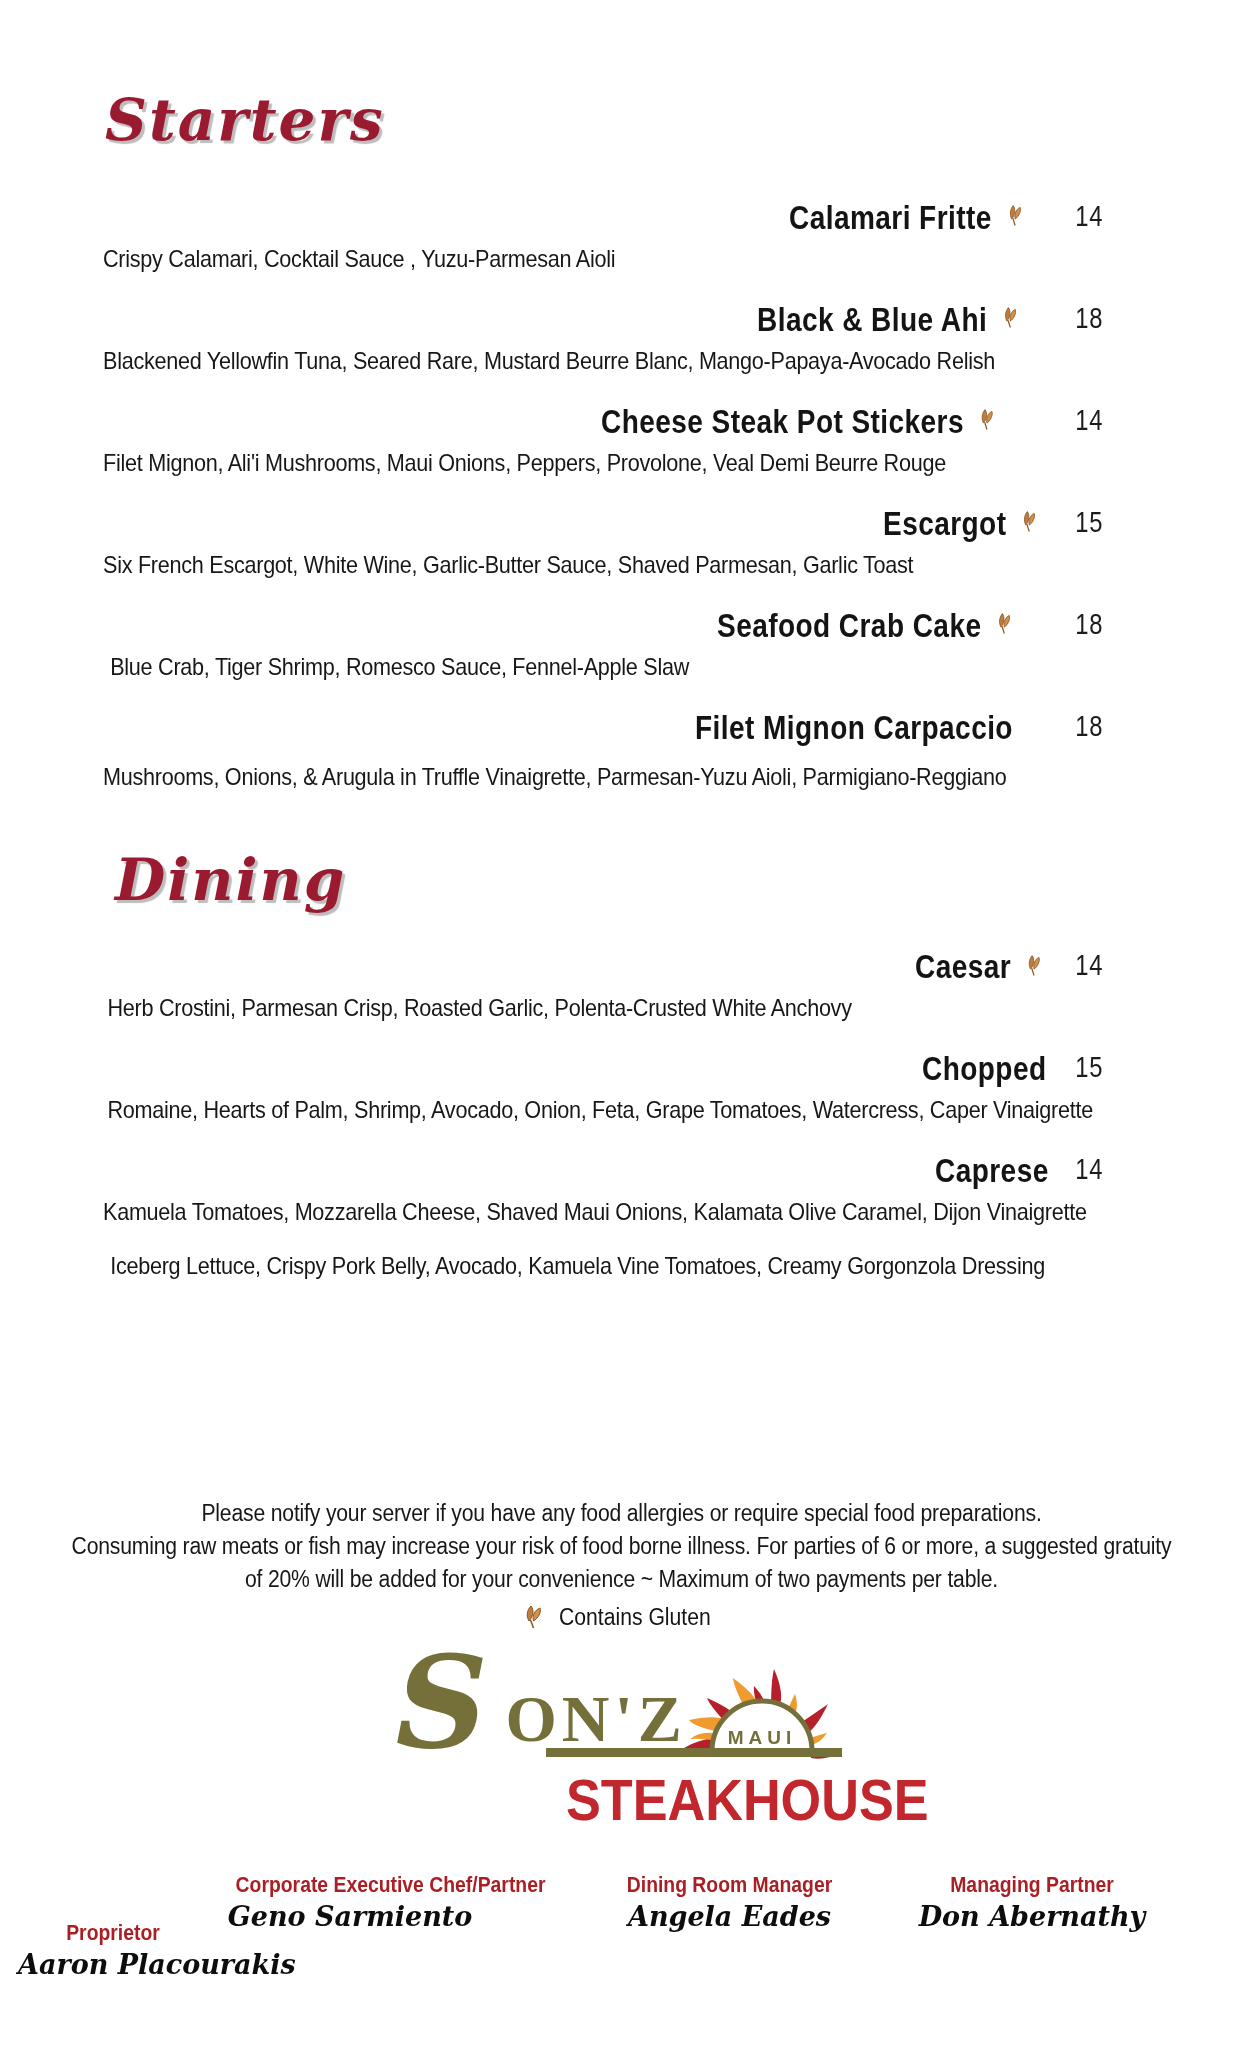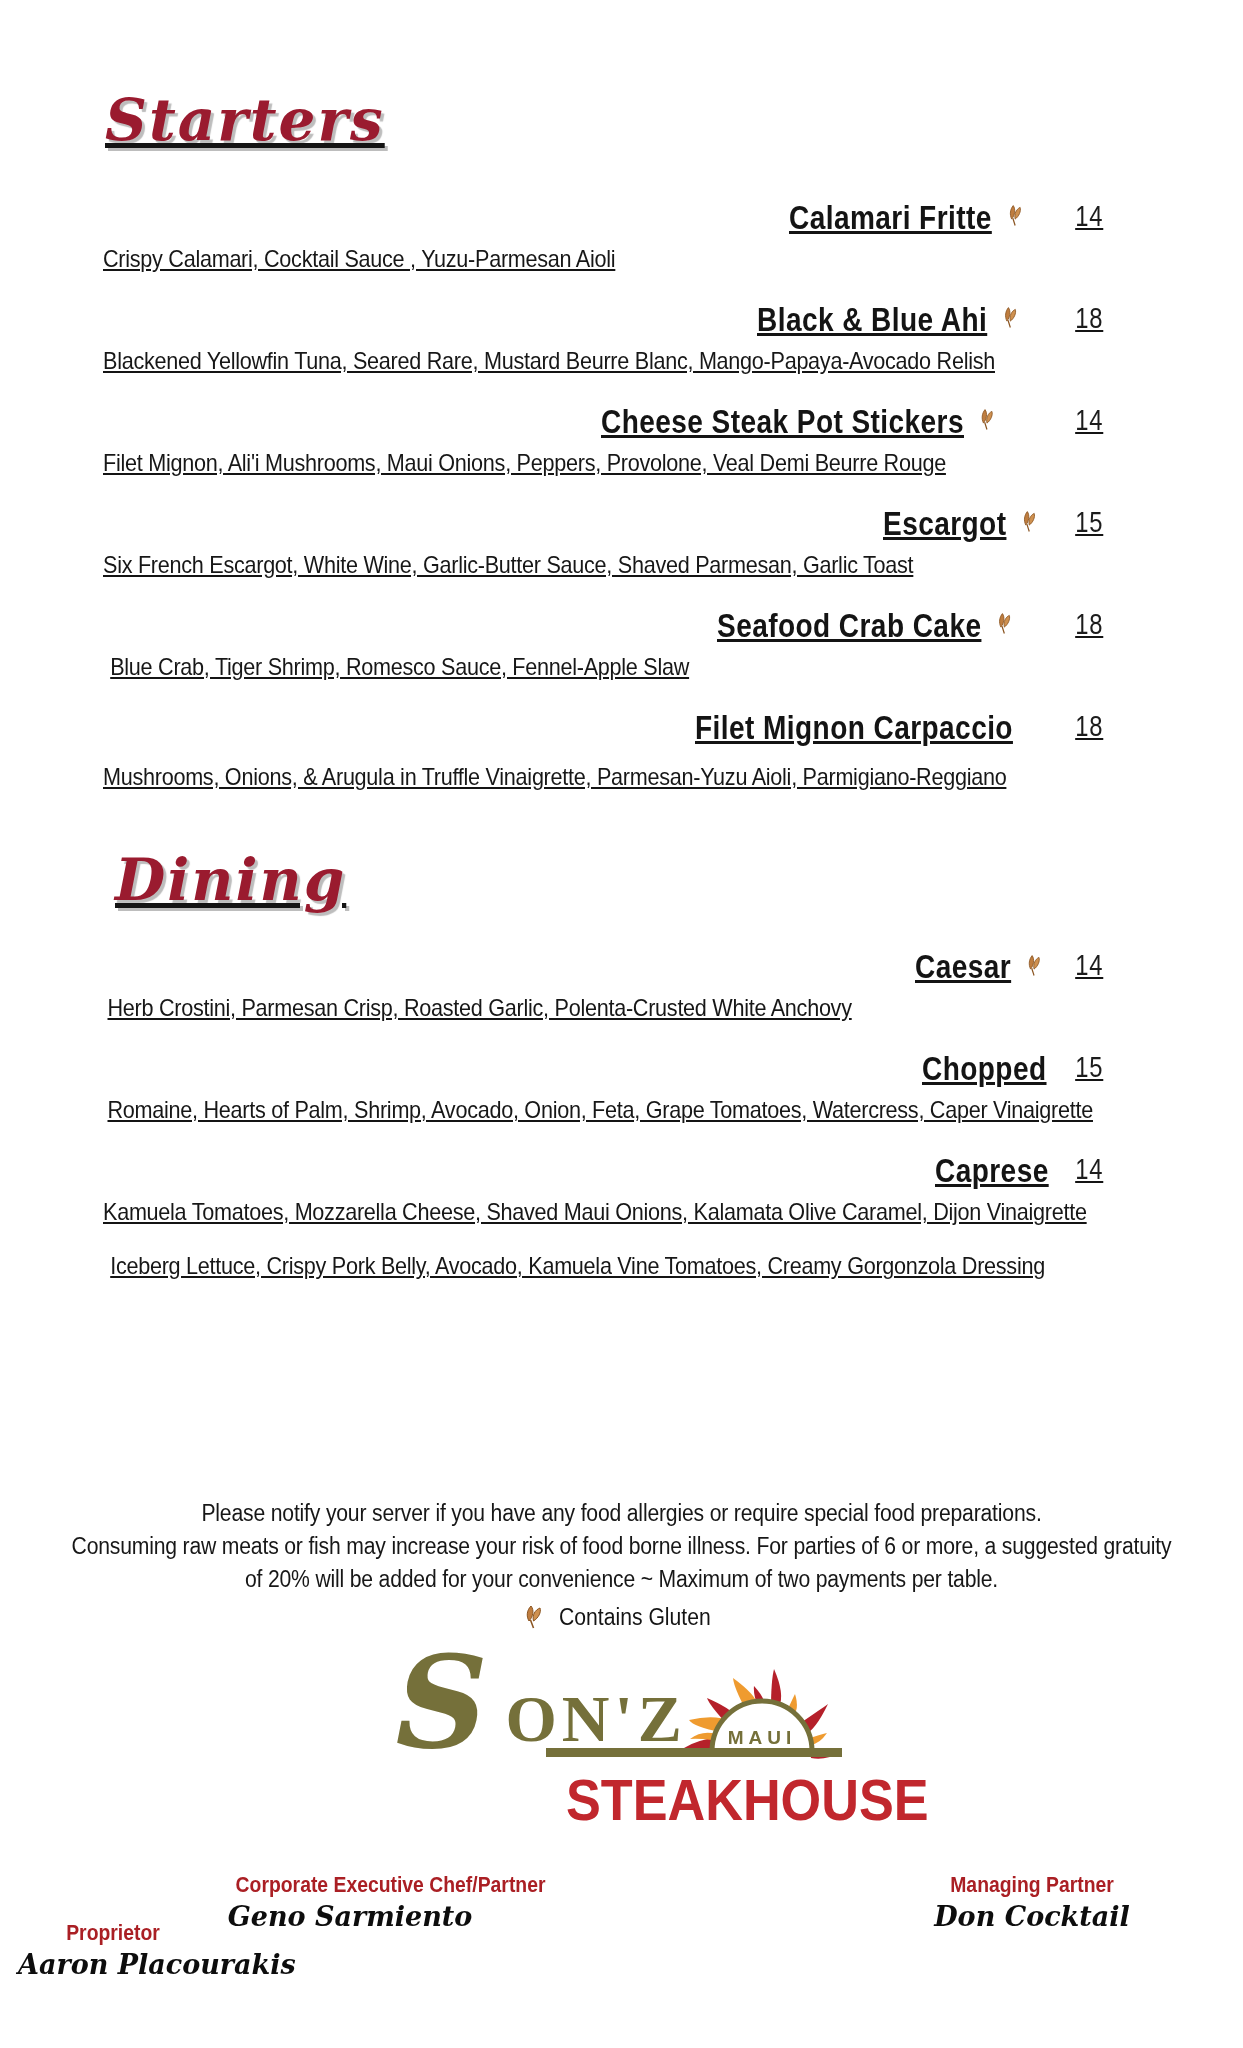--- a/index.html
+++ b/index.html
@@ -1,20 +1,20 @@
 <!DOCTYPE html>
 <html><head>
 <meta charset="utf-8">
 <style>
   html,body { margin:0; padding:0; background:#ffffff; }
   .page {
     position:relative; width:1243px; height:2048px; background:#ffffff;
     font-family:"Liberation Sans", sans-serif; color:#141414; overflow:hidden;
   }
-  .menu { position:absolute; left:103px; top:0; width:1000px;text-decoration:underline; }
+  .menu { position:absolute; left:103px; top:0; width:1000px; }
 
   .script-header {
     font-family:"DejaVu Serif", serif; font-style:italic; font-weight:bold;
     color:#9a1b2f; font-size:58px; line-height:1.2; letter-spacing:2px;
     text-shadow:3px 3px 1px #bdbdbd;
   }
   .hdr-starters { margin:86px 0 40px 2px; }
   .hdr-salads  { margin:54px 0 30px 12px; }
 
   .item { margin-bottom:24px; }
@@ -257,19 +257,23 @@
 
   <div class="footer">
     <div class="person person-1">
       <div class="role">Proprietor</div>
       <div class="pname">Aaron Placourakis</div>
     </div>
     <div class="person person-2">
       <div class="role">Corporate Executive Chef/Partner</div>
       <div class="pname">Geno Sarmiento</div>
     </div>
+    <div class="person person-3">
+      <div class="role">Dining Room Manager</div>
+      <div class="pname">Angela Eades</div>
+    </div>
     <div class="person person-4">
       <div class="role">Managing Partner</div>
-      <div class="pname">Don Cocktail</div>
+      <div class="pname">Don Abernathy</div>
     </div>
   </div>
 
 </div>
 
 </body></html>

